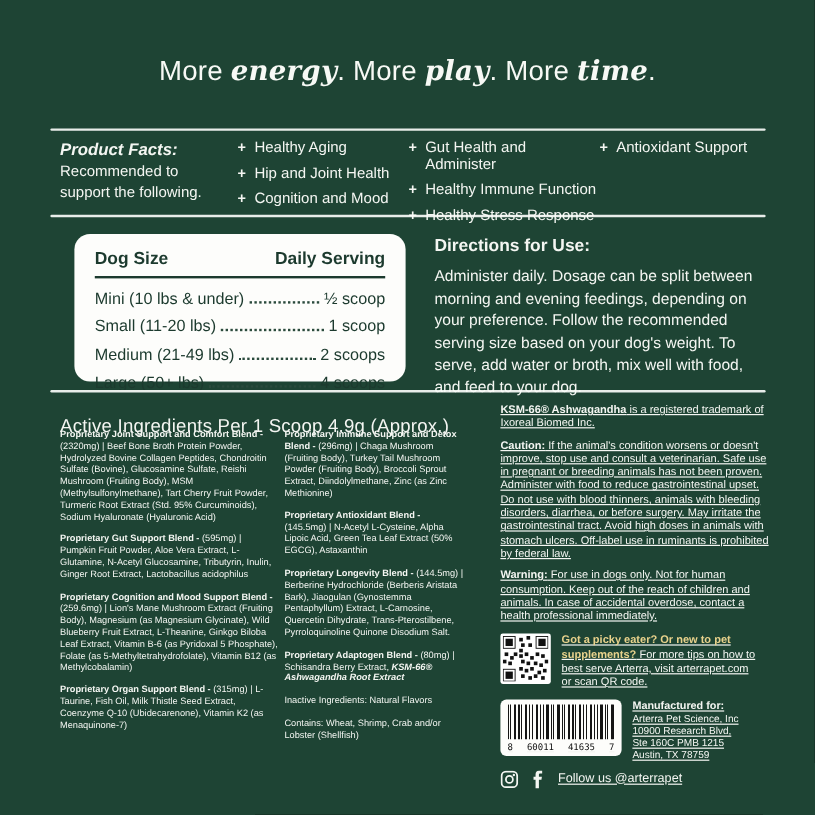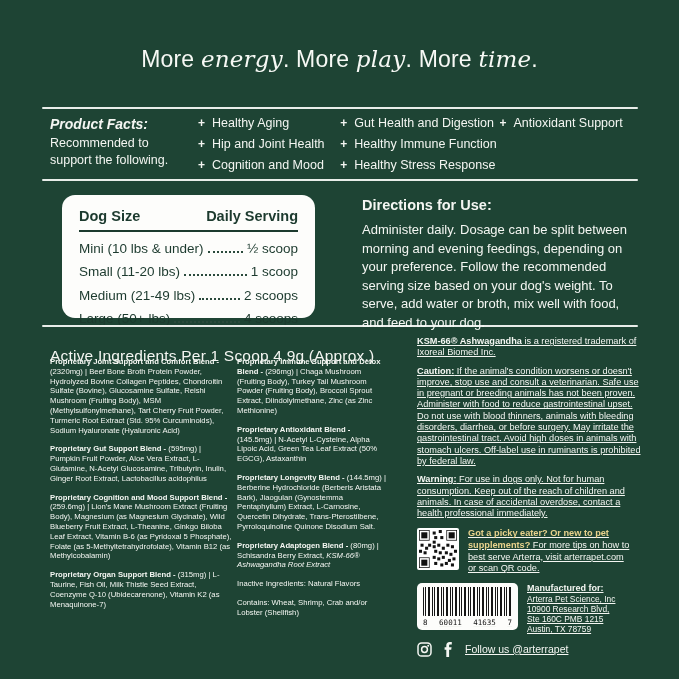--- a/index.html
+++ b/index.html
@@ -5,53 +5,53 @@
   html,body{margin:0;padding:0;background:#0e221a;}
   .label{
     position:relative;width:679px;height:679px;overflow:hidden;
     background:#1e4434;color:#f4f6f2;
     font-family:"Liberation Sans","DejaVu Sans",sans-serif;
     -webkit-font-smoothing:antialiased;
   }
   
   .tagline{position:absolute;top:46px;left:0;width:679px;text-align:center;
     font-size:23px;letter-spacing:.2px;color:#f7f9f5;}
-  .tg-i{font-family:"DejaVu Serif","Liberation Serif",serif;font-style:italic;font-weight:normal;}
+  .tg-i{font-family:"DejaVu Serif","Liberation Serif",serif;font-style:italic;font-weight:bold;}
   
   .hr{position:absolute;left:42px;width:596px;height:2px;background:rgba(250,252,248,.92);border-radius:1px;}
   .hr1{top:107px;} .hr2{top:179px;} .hr3{top:325px;}
   
   .facts{position:absolute;top:116px;left:50px;width:590px;display:flex;}
   .facts-left{width:158px;}
   .facts-title{font-weight:bold;font-size:14px;margin-bottom:3px;font-style:italic;}
   .facts-sub{font-size:12.5px;line-height:17px;width:140px;}
   .facts-col{display:flex;flex-direction:column;gap:7px;font-size:12.5px;}
   .fc1{width:152px;} .fc2{width:170px;} .fc3{width:150px;}
   .facts-item{display:flex;gap:7px;align-items:baseline;}
   .plus{font-weight:bold;font-size:12px;}
   
-  .panel{position:absolute;top:195px;left:62px;width:253px;height:123px;background:#fdfdfb;
+  .panel{position:absolute;top:195px;left:62px;width:276px;height:123px;background:#fdfdfb;
     border-radius:13px;color:#1c3a2e;padding:13px 17px 0 17px;box-sizing:border-box;}
   .phead{display:flex;justify-content:space-between;font-weight:bold;font-size:14.5px;
     padding-bottom:6px;border-bottom:2px solid #1c3a2e;}
   .srow{display:flex;align-items:baseline;font-size:13.5px;margin-top:8.5px;}
   .sdots{flex:1;border-bottom:2px dotted #2a4a3c;margin:0 4px 3px 4px;}
   .samt{white-space:nowrap;}
   
   .directions{position:absolute;top:197px;left:362px;width:280px;}
   .dir-title{font-weight:bold;font-size:14.5px;margin-bottom:8px;}
   .dir-body{font-size:13px;line-height:18.6px;}
   
   .ai-title{position:absolute;top:347px;left:50px;font-weight:normal;font-size:15.5px;letter-spacing:.2px;}
   .col{position:absolute;font-size:7.7px;line-height:9.8px;}
   .col1{top:357px;left:50px;width:182px;}
   .col2{top:357px;left:237px;width:150px;}
   .blend{margin:0 0 9px 0;}
   .blend b{font-weight:bold;}
-  .blend .em{font-weight:normal;font-style:italic;}
+  .blend .em{font-weight:bold;font-style:italic;}
   .smallnote{margin:0 0 9px 0;}
   
   .col3{position:absolute;top:336px;left:417px;width:224px;font-size:9.2px;line-height:11.3px;text-decoration:underline;}
   .note{margin:0 0 7px 0;}
   .note b{font-weight:bold;}
   .caution{margin-bottom:7px;}
   .warning{margin-bottom:9px;}
   
   .promo{display:flex;gap:9px;margin-bottom:8px;align-items:flex-start;}
   .qr{width:42px;height:42px;background:#fff;border-radius:2px;flex:0 0 auto;padding:2px;box-sizing:border-box;}
@@ -98,21 +98,21 @@
           <span>Hip and Joint Health</span>
         </div>
       <div class="facts-item">
           <span class="plus">+</span>
           <span>Cognition and Mood</span>
         </div>
     </div>
     <div class="facts-col fc2">
       <div class="facts-item">
           <span class="plus">+</span>
-          <span>Gut Health and Digestion</span>
+          <span>Gut Health and Administer</span>
         </div>
       <div class="facts-item">
           <span class="plus">+</span>
           <span>Healthy Immune Function</span>
         </div>
       <div class="facts-item">
           <span class="plus">+</span>
           <span>Healthy Stress Response</span>
         </div>
     </div>

